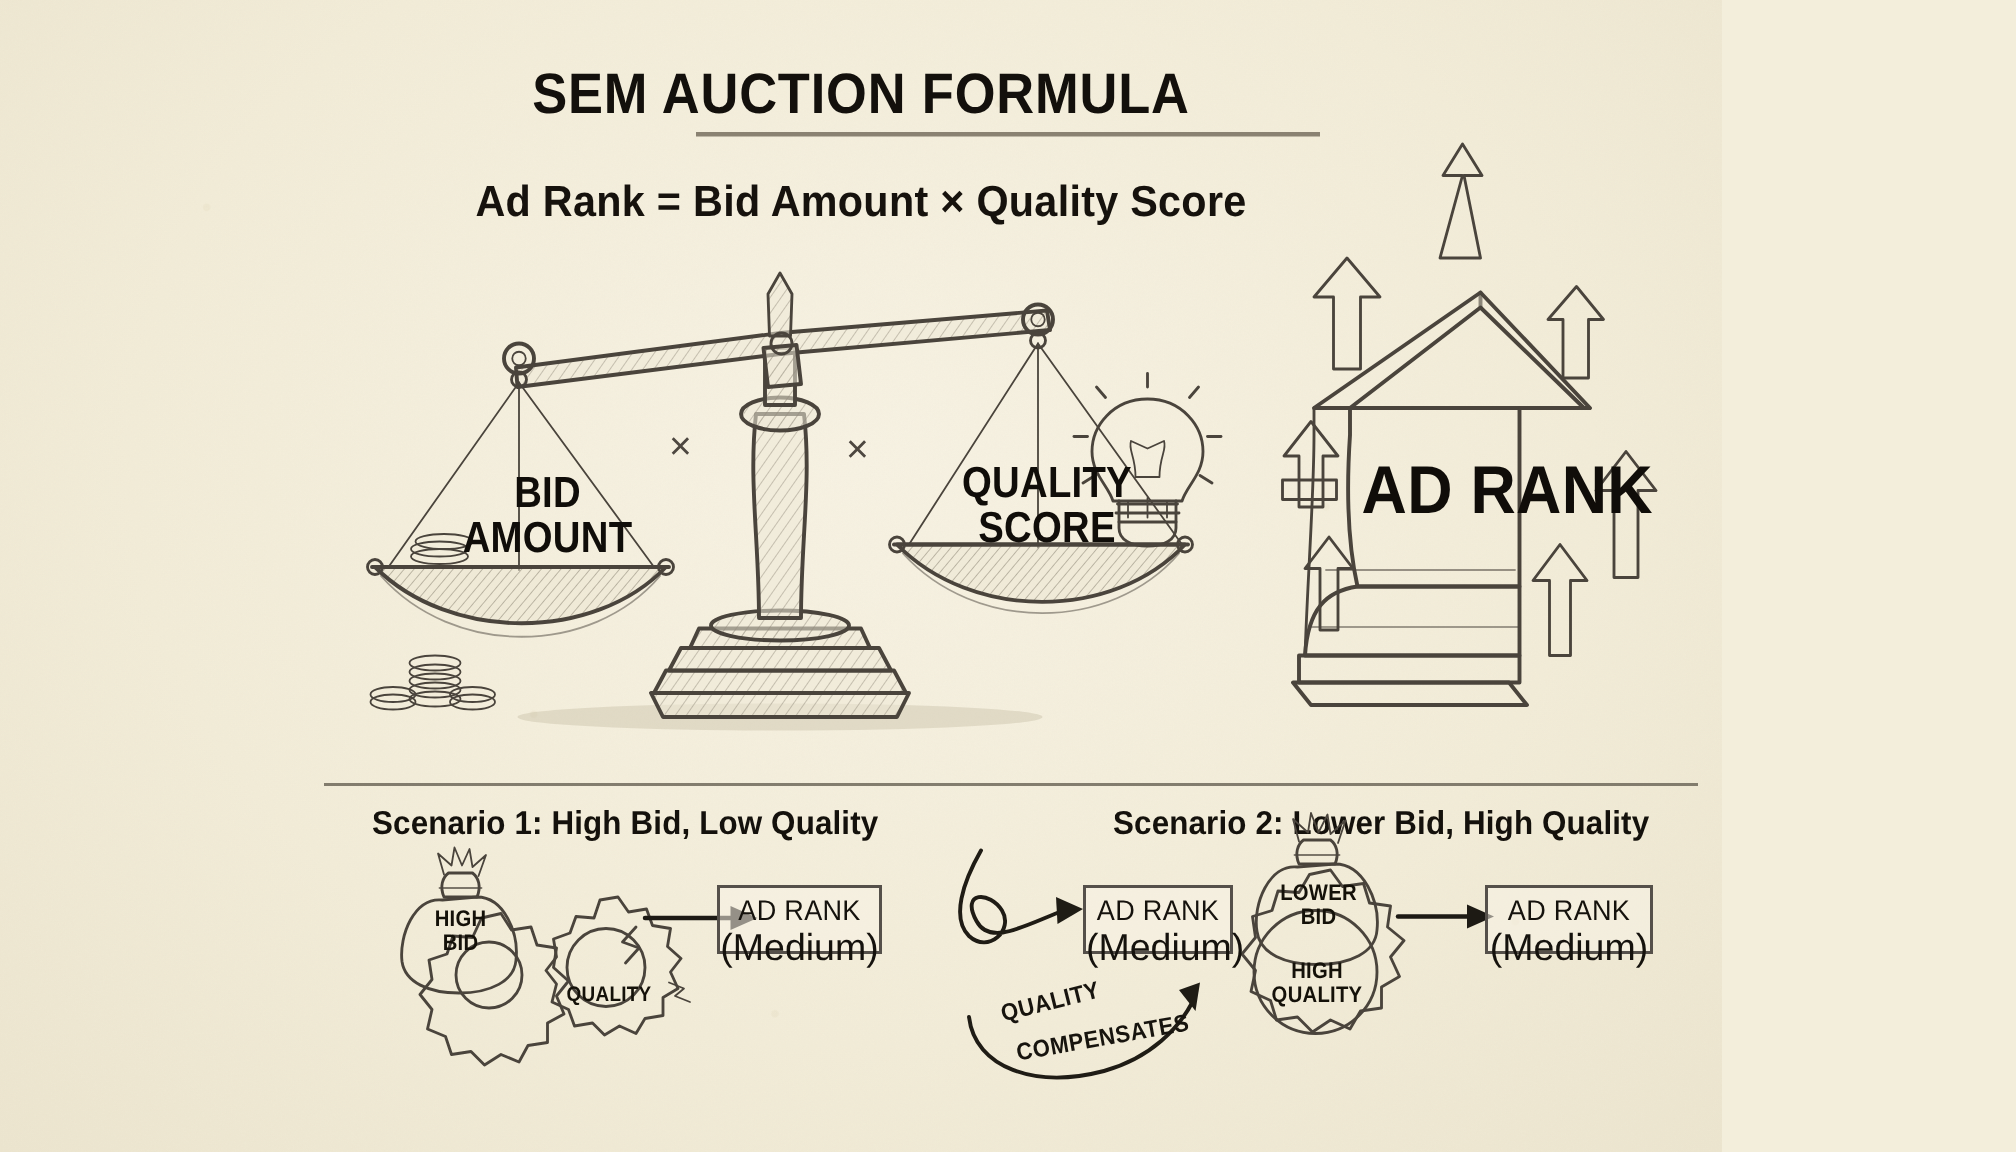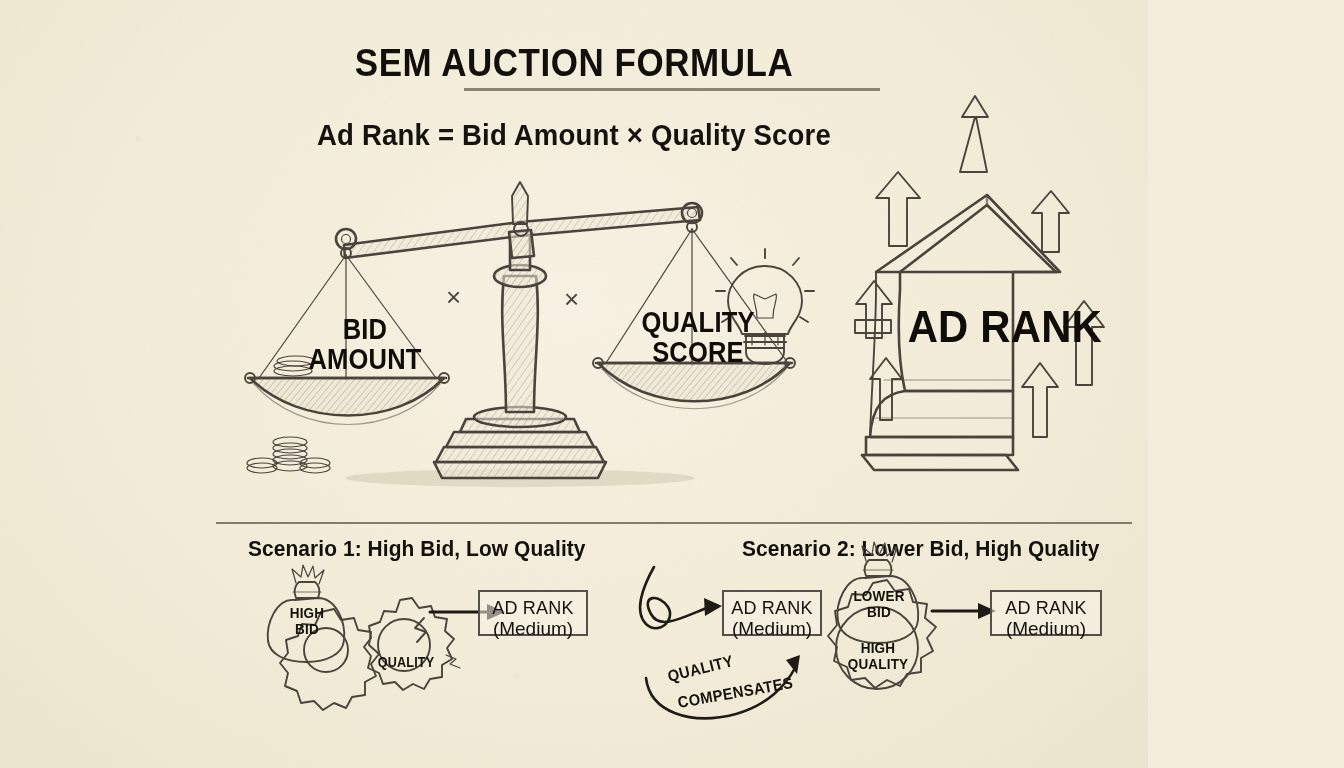--- a/index.html
+++ b/index.html
@@ -48,21 +48,21 @@
     letter-spacing:.1px;transform:scaleX(.95);transform-origin:left center;white-space:nowrap;
   }
   .sc1-title{left:248px;top:536px;}
   .sc2-title{left:742px;top:536px;}
   .adbox{
     position:absolute;border:2px solid #55504a;background:rgba(247,243,229,.55);
     text-align:center;color:#15120d;font-weight:400;line-height:1.12;
     padding-top:5px;box-sizing:border-box;
   }
   .adbox .l1{font-size:19px;letter-spacing:.2px;transform:scaleX(.95);display:block;}
-  .adbox .l2{font-size:19px;display:block;}
+  .adbox .l2{font-size:25px;display:block;}
   .bagtxt,.geartxt{
     position:absolute;font-weight:700;color:#141109;text-align:center;
     line-height:1.05;letter-spacing:.2px;transform:scaleX(.9);
   }
   .qc{
     position:absolute;font-weight:700;font-size:16px;color:#17140e;
     transform:scaleX(.92);letter-spacing:.4px;
   }
   svg{position:absolute;left:0;top:0;overflow:visible;}
   .pl{fill:none;stroke:#4a443c;stroke-linecap:round;stroke-linejoin:round;}

